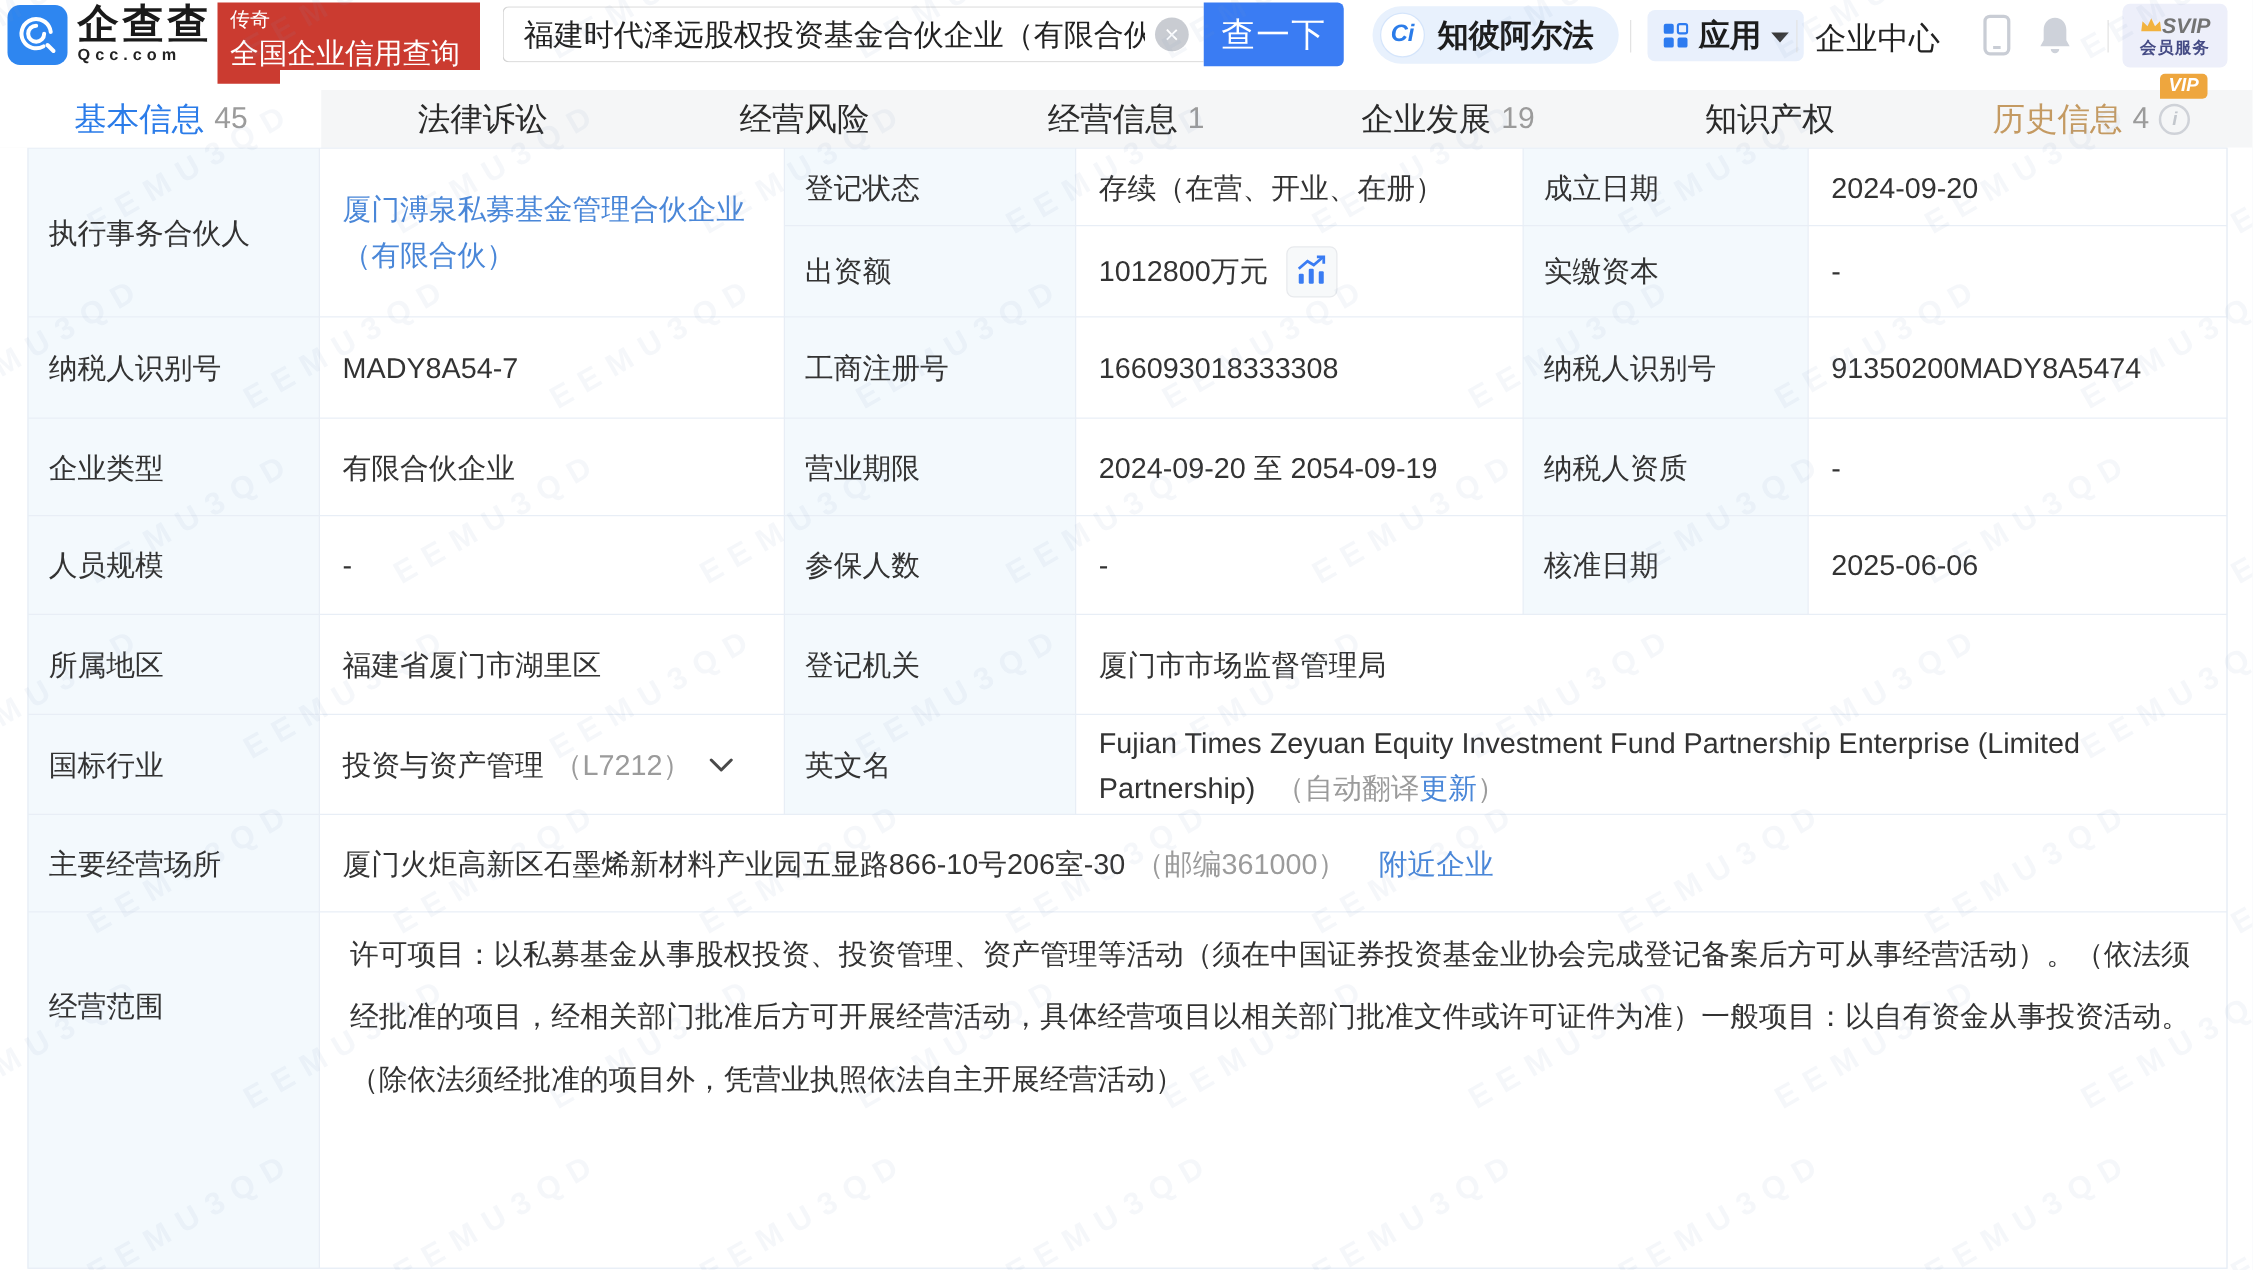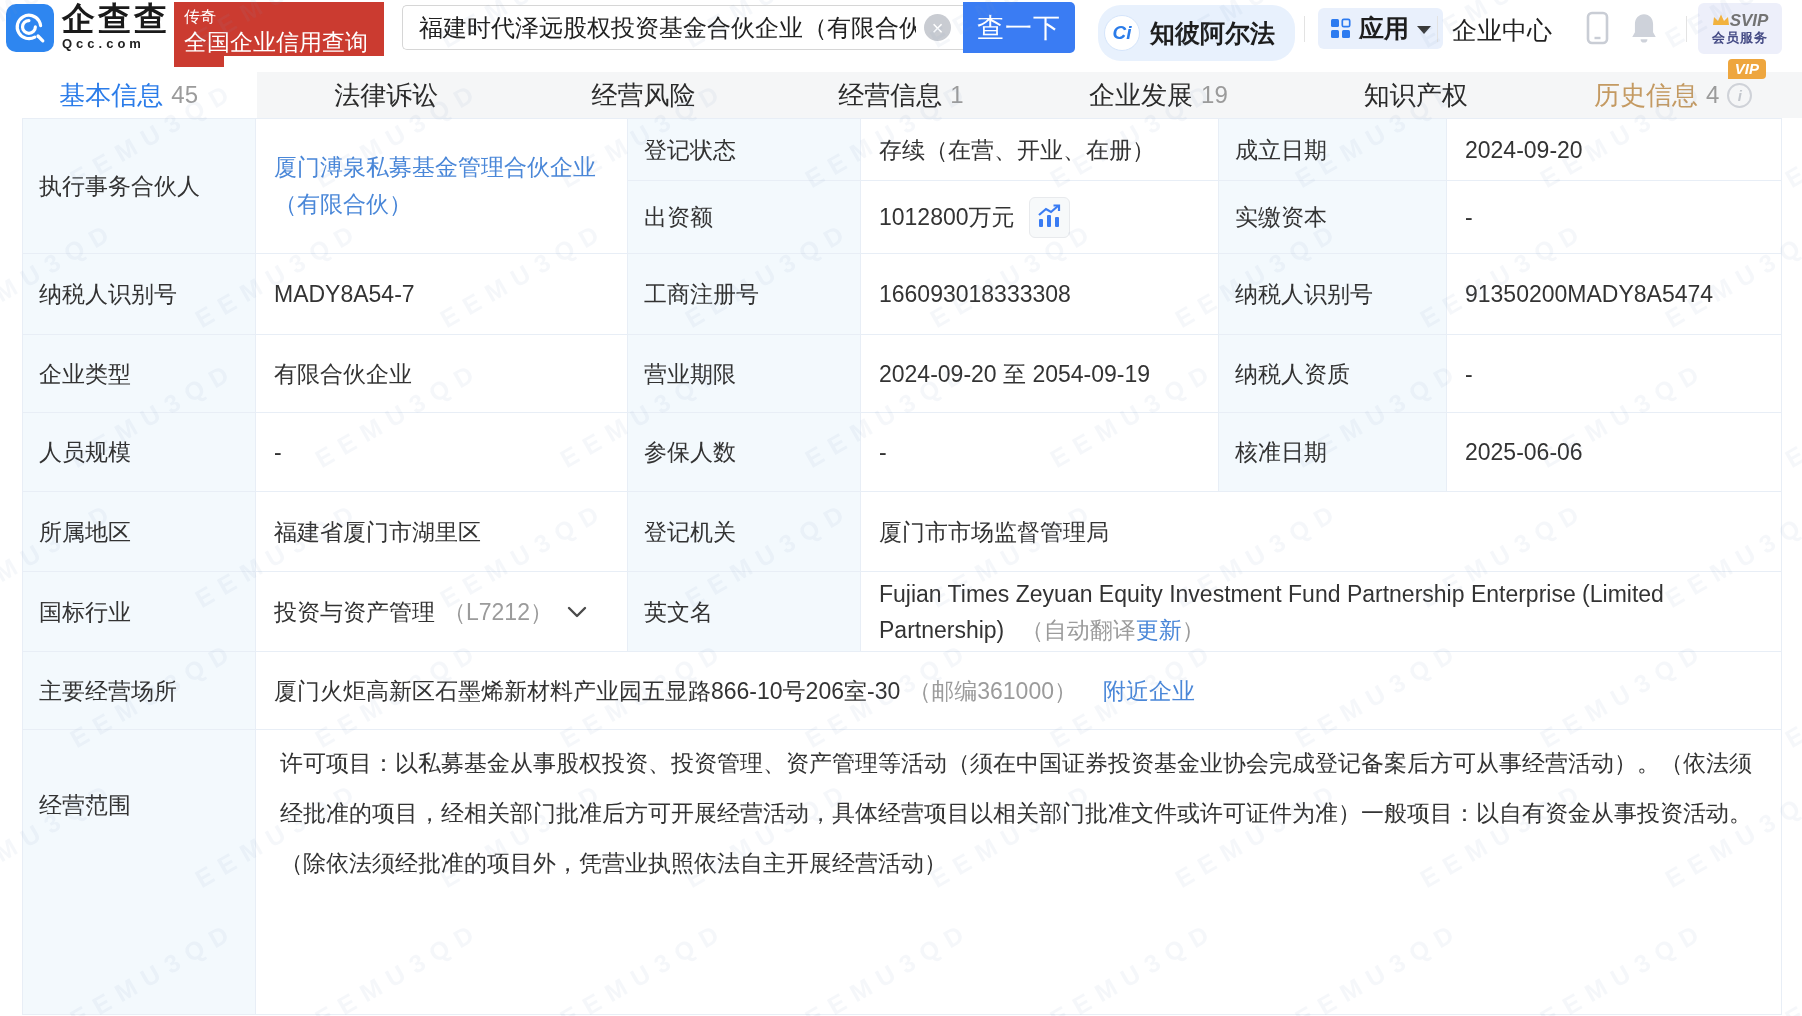--- a/index.html
+++ b/index.html
@@ -21,21 +21,21 @@
   .ribbon .r2 { font-size:23px; line-height:26px; }
   .ribbon-tail { left:174px; top:56px; width:50px; height:11px; background:#cb3b30; }
   .search-box { left:402px; top:5px; width:561px; height:45px; border:1px solid #d6d6d6; border-right:none;
     border-radius:5px 0 0 5px; display:flex; align-items:center; padding:0 12px 0 16px; cursor:text; background:#fff; }
   .search-text { font-size:24px; color:#222; white-space:nowrap; overflow:hidden; flex:1; }
   .clear-icon { width:27px; height:27px; border-radius:50%; background:#c9ccd2; color:#fff; font-size:20px;
     display:flex; align-items:center; justify-content:center; margin-left:8px; cursor:pointer; flex:none; }
   .clear-icon::before { content:"×"; line-height:1; }
   .search-btn { left:963px; top:2px; width:112px; height:51px; background:#3a7cf3; color:#fff; border:none;
     border-radius:0 5px 5px 0; font-size:27px; letter-spacing:1px; cursor:pointer; font-family:inherit; }
-  .zhibi { left:1098px; top:5px; height:56px; border-radius:23px; background:#e8f1fd; display:flex;
+  .zhibi { left:1098px; top:5px; height:46px; border-radius:23px; background:#e8f1fd; display:flex;
     align-items:center; padding:0 20px 0 6px; gap:10px; cursor:pointer; }
   .ci-circle { width:36px; height:36px; border-radius:50%; background:#fff; border:1px solid #d5e5fb;
     color:#2b7ce9; font-weight:bold; font-size:19px; font-style:italic; display:flex; align-items:center; justify-content:center; }
   .zhibi .zlabel { font-size:25px; font-weight:600; color:#1d1d1d; }
   .vdiv { top:16px; width:1px; height:26px; background:#e3e3e3; }
   .apps { left:1318px; top:8px; height:41px; border-radius:6px; background:#e9f0fc; display:flex;
     align-items:center; padding:0 12px; gap:8px; cursor:pointer; }
   .apps .alabel { font-size:25px; font-weight:600; color:#1d1d1d; }
   .caret { width:0; height:0; border-left:7px solid transparent; border-right:7px solid transparent;
     border-top:8px solid #3a3a3a; margin-top:3px; }

